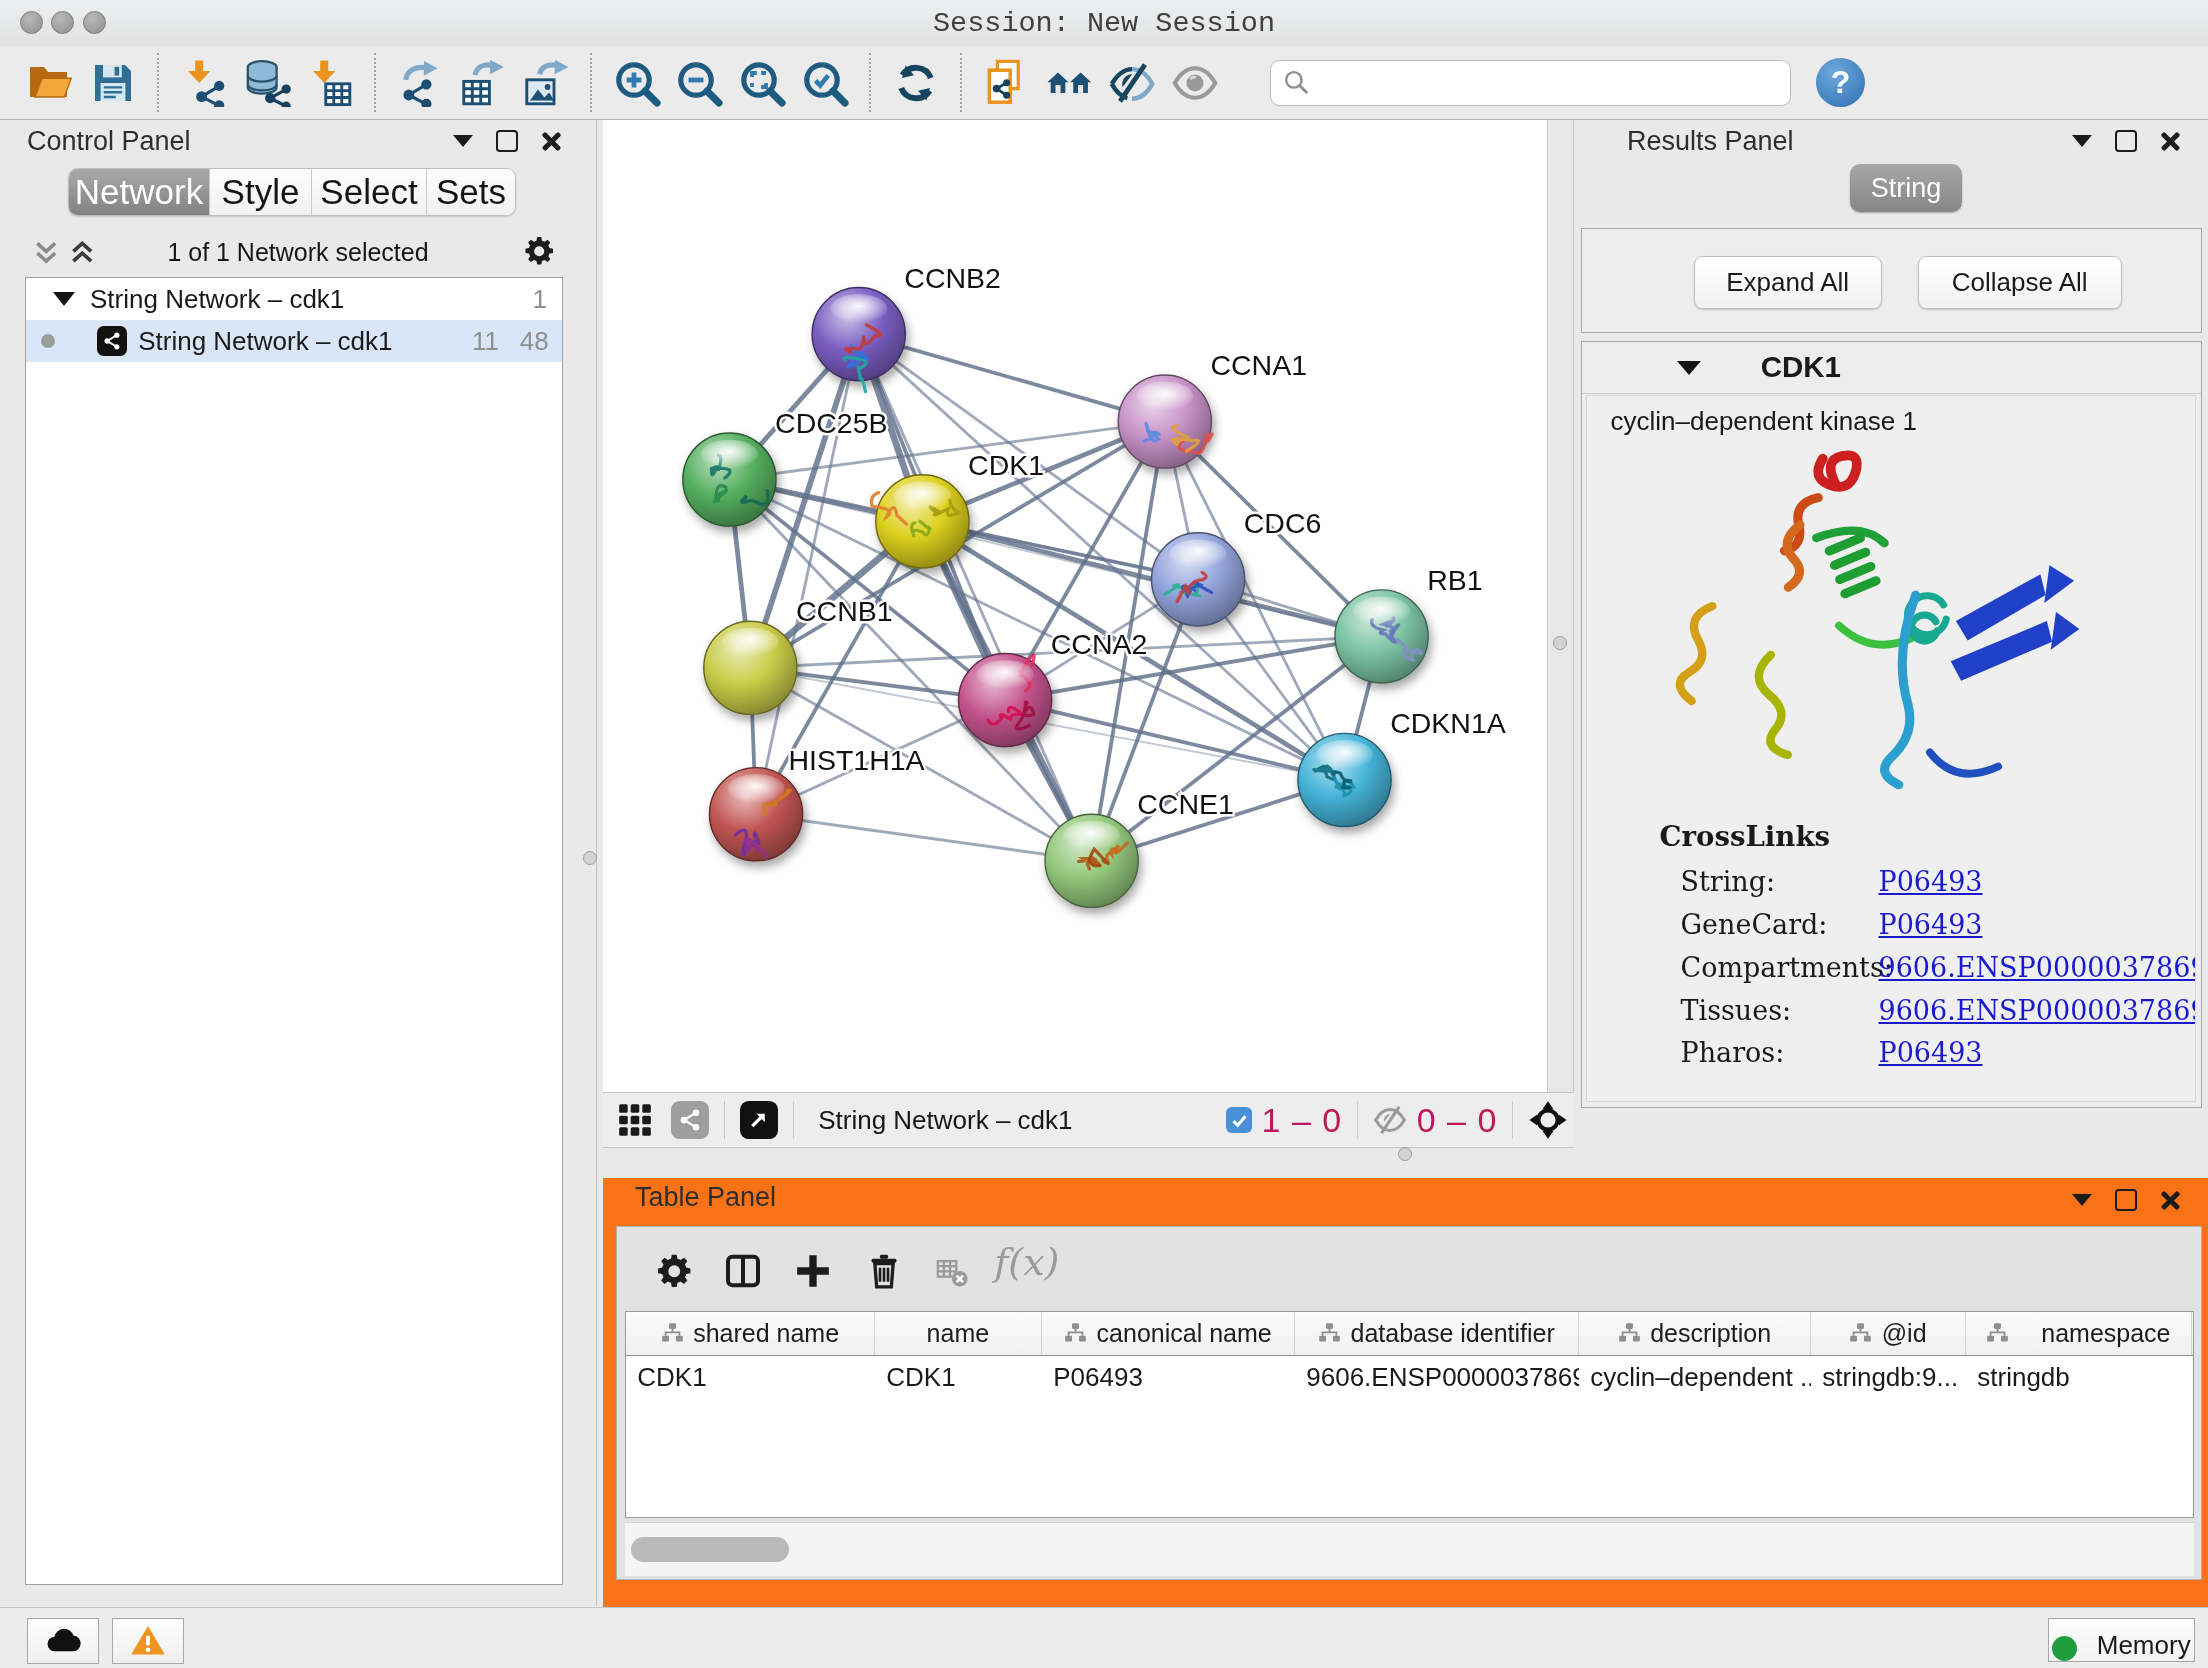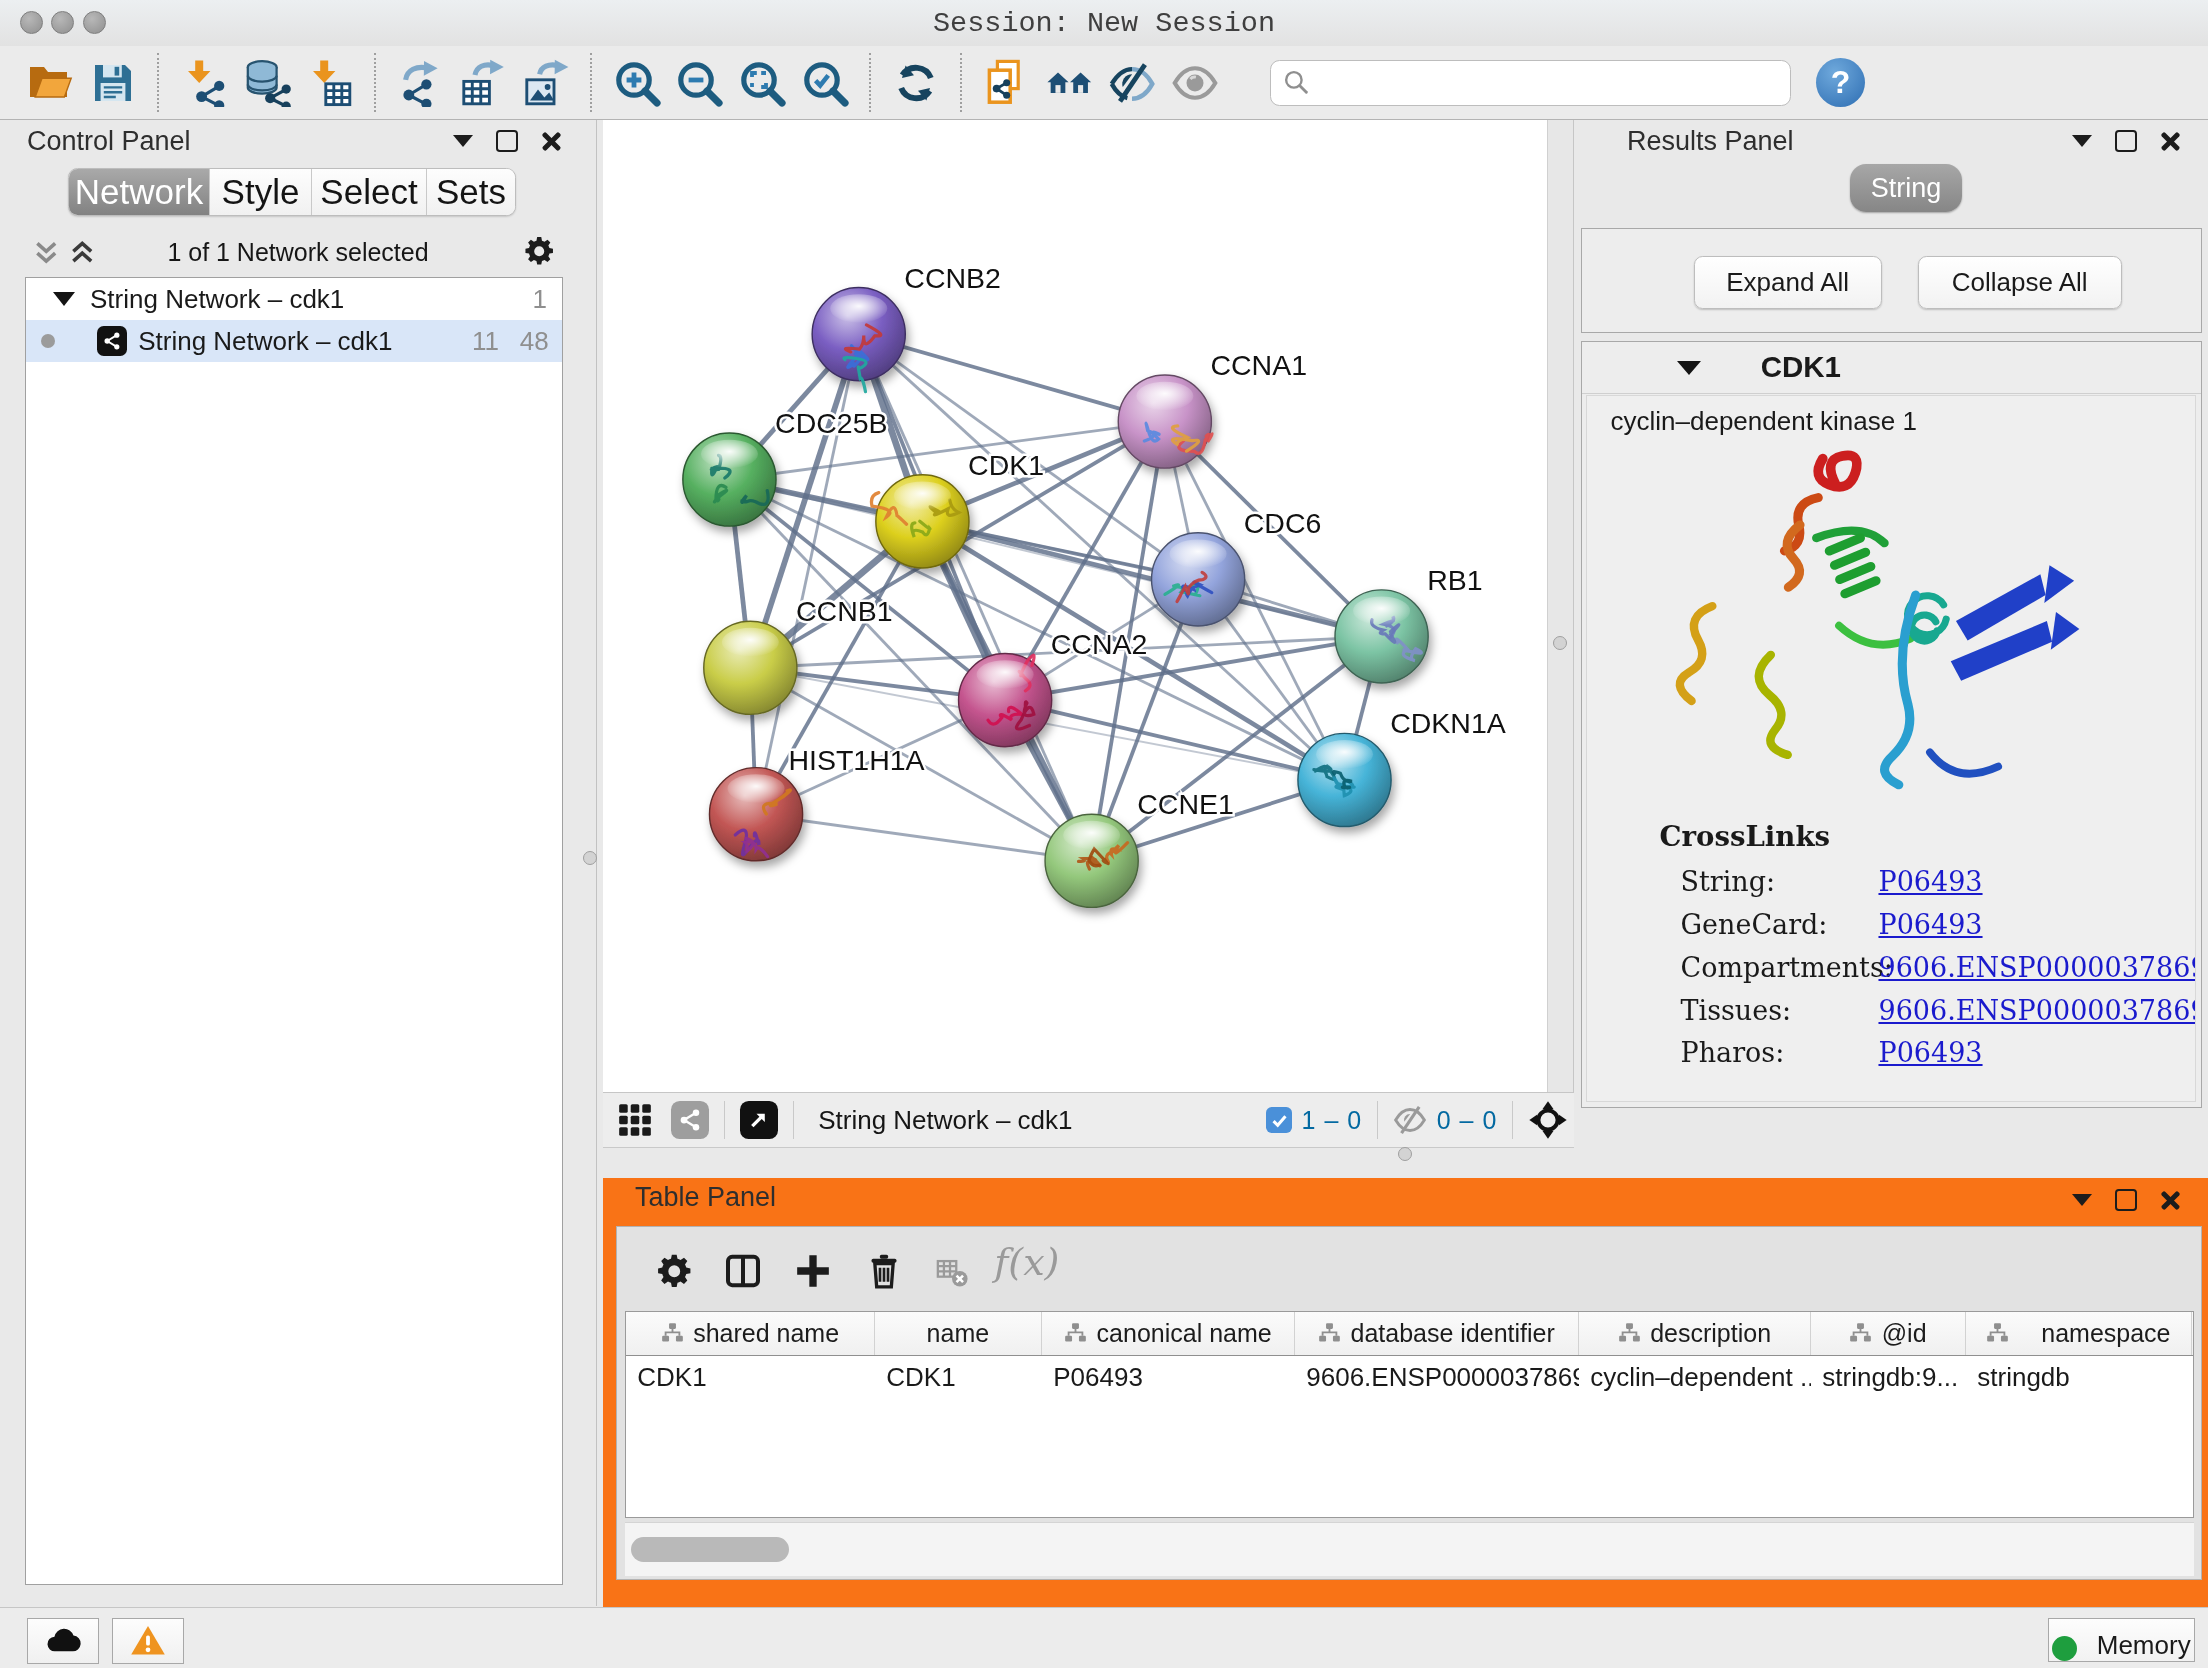--- a/index.html
+++ b/index.html
@@ -69,28 +69,28 @@
   
   #network-area{position:absolute;left:603px;top:120px;width:944px;height:972px;background:#ffffff;}
   #right-splitter{position:absolute;left:1547px;top:120px;width:27px;height:1028px;background:#e7e7e7;
                   border-left:1px solid #d0d0d0;border-right:1px solid #c6c6c6;box-sizing:border-box;}
   .grip{position:absolute;width:14.3px;height:14.3px;border-radius:50%;background:#d3d3d3;border:1px solid #9f9f9f;box-sizing:border-box;}
   #net-statusbar{position:absolute;left:603px;top:1092px;width:971px;height:56px;background:#ededed;
                  border-top:1.9px solid #c6c6c6;border-bottom:1.9px solid #c9c9c9;box-sizing:border-box;
                  display:flex;align-items:center;}
   .sb-sep{width:0;height:38px;border-left:1.9px solid #c9c9c9;margin:0 15px;}
   #net-name{font-size:26px;color:#161616;margin-left:9.5px;}
-  .sb-count{font-size:25px;color:#0369a1;margin-left:9.5px;letter-spacing:1px;}
+  .sb-count{font-size:34px;color:#be185d;margin-left:9.5px;letter-spacing:1px;}
   #sel-checkbox{width:26px;height:26px;border-radius:5.7px;background:#4a90d9;display:flex;align-items:center;justify-content:center;}
 
   
   #results-panel{position:absolute;left:1574px;top:120px;width:634px;height:1028px;background:#e9e9e9;}
   #rp-title{position:absolute;left:53px;top:5.7px;}
   #rp-chrome{position:absolute;right:27px;top:9.5px;}
-  #rp-tab{position:absolute;left:276px;top:44px;width:112px;height:48px;border-radius:16px;
+  #rp-tab{position:absolute;left:276px;top:44px;width:112px;height:48px;border-radius:10px;
           background:linear-gradient(#a7a7a7,#868686);color:#fff;font-size:27px;
           display:flex;align-items:center;justify-content:center;box-shadow:0 1px 1.9px rgba(0,0,0,.3);}
   #rp-box1{position:absolute;left:6.7px;top:108px;width:621px;height:105px;background:#ededed;
            border:1.9px solid #a8a8a8;box-sizing:border-box;}
   .rp-btn{position:absolute;top:27px;height:53px;background:linear-gradient(#ffffff,#f2f2f2);
           border:1px solid #bdbdbd;border-radius:8.6px;font-size:26px;display:flex;align-items:center;
           justify-content:center;box-shadow:0 1px 1.9px rgba(0,0,0,.2);box-sizing:border-box;}
   #rp-section{position:absolute;left:6.7px;top:221px;width:621px;height:767px;background:#ededed;
               border:1.9px solid #a8a8a8;box-sizing:border-box;}
   #gene-header{position:relative;height:51px;border-bottom:1px solid #cfcfcf;}

